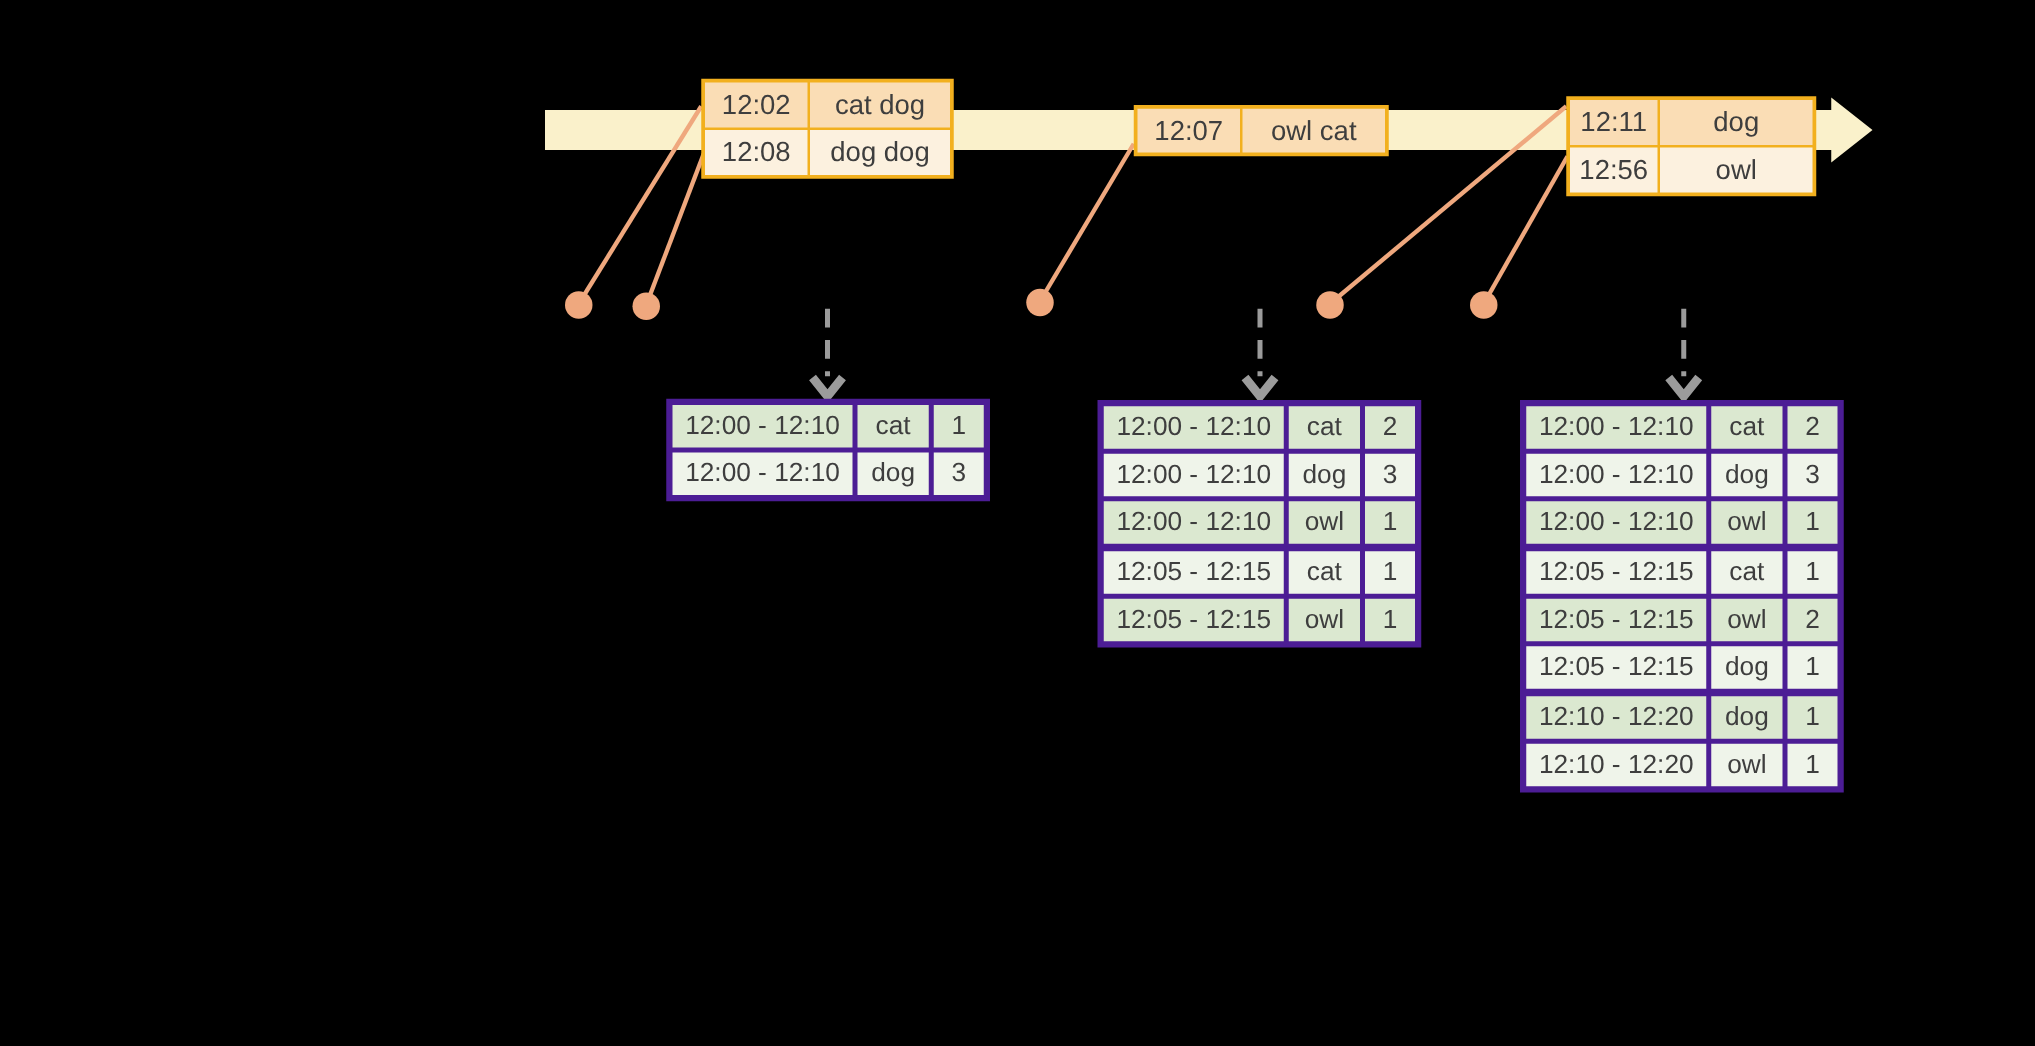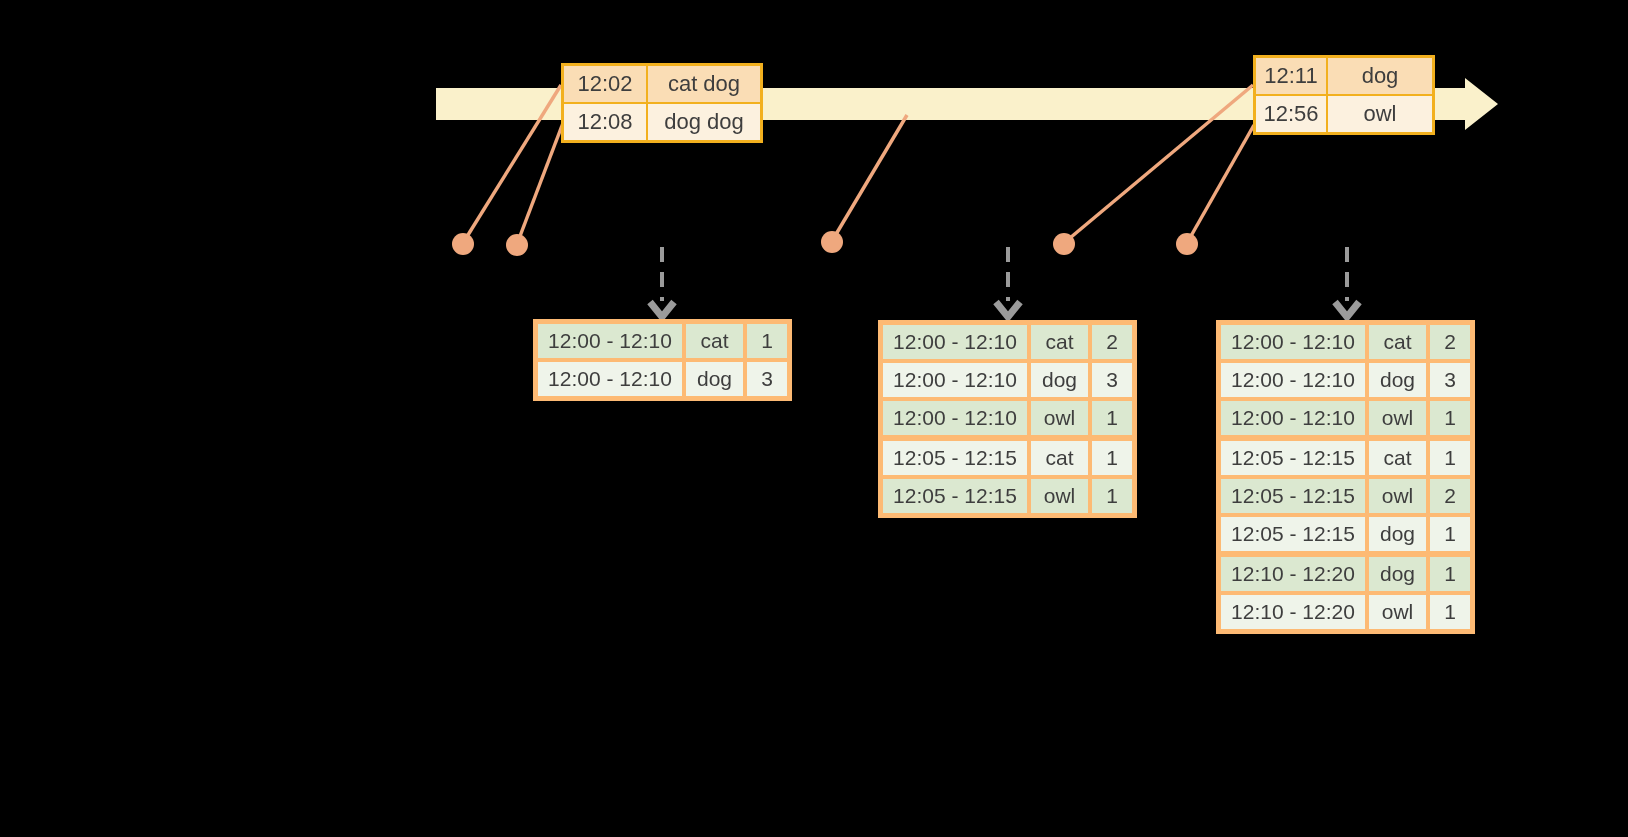--- a/index.html
+++ b/index.html
@@ -27,21 +27,21 @@
     height:36px;line-height:36px;
     text-align:center;font-size:22px;
     background:#FCF1DF;
   }
   .event-row.peach .event-cell{background:#FADDB5;}
   .et-single .event-cell{height:35px;line-height:35px;}
 
   
   .result-table{
     position:absolute;
-    background:#fdba74;
+    background:#4c1d95;
     padding:5px;
     display:flex;flex-direction:column;
     box-sizing:border-box;
   }
   .result-row{display:flex;gap:4px;margin-top:4px;}
   .result-row:first-child{margin-top:0;}
   .result-row.group-start{margin-top:6px;}
   .result-cell{
     height:34px;line-height:34px;
     text-align:center;font-size:21px;
@@ -91,22 +91,28 @@
     <div class="event-row peach">
       <div class="event-cell ec-time">12:02</div>
       <div class="event-cell ec-words">cat dog</div>
     </div>
     <div class="event-row">
       <div class="event-cell ec-time">12:08</div>
       <div class="event-cell ec-words">dog dog</div>
     </div>
   </div>
 
-
-  <div class="event-table et3" style="left:1213px;top:55px;width:182px;">
+  <div class="event-table et-single" style="left:867px;top:84px;width:204px;">
+    <div class="event-row peach">
+      <div class="event-cell ec-time">12:07</div>
+      <div class="event-cell ec-words">owl cat</div>
+    </div>
+  </div>
+
+  <div class="event-table et3" style="left:1213px;top:77px;width:200px;">
     <div class="event-row peach">
       <div class="event-cell ec-time">12:11</div>
       <div class="event-cell ec-words">dog</div>
     </div>
     <div class="event-row">
       <div class="event-cell ec-time">12:56</div>
       <div class="event-cell ec-words">owl</div>
     </div>
   </div>
 

